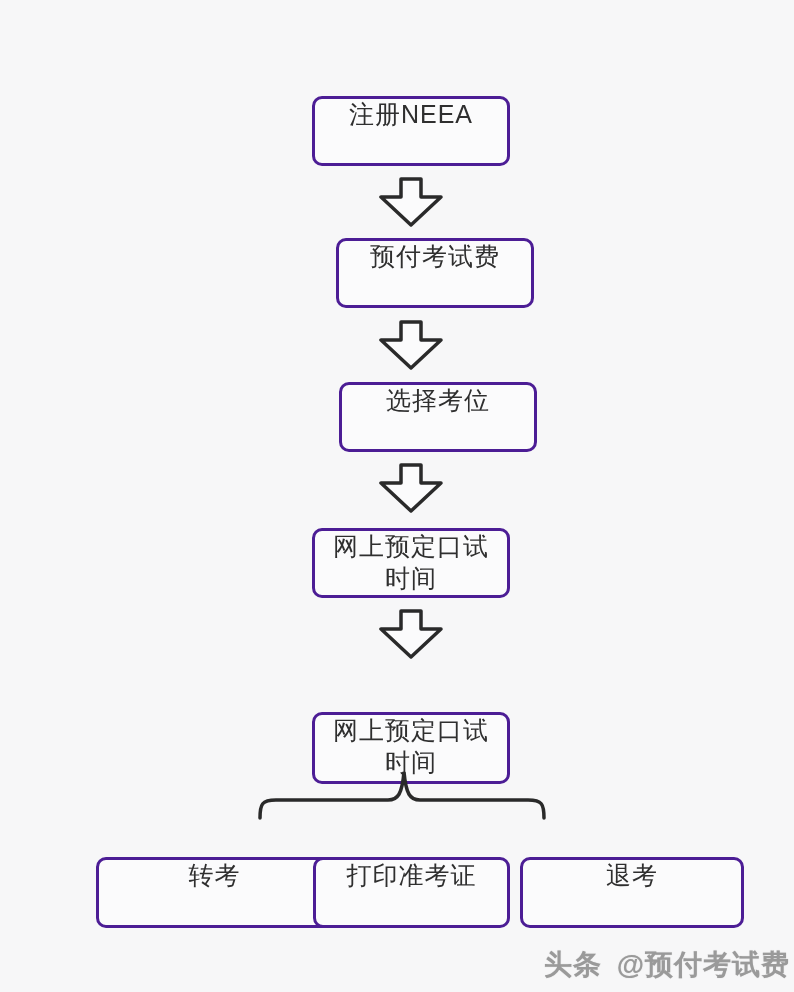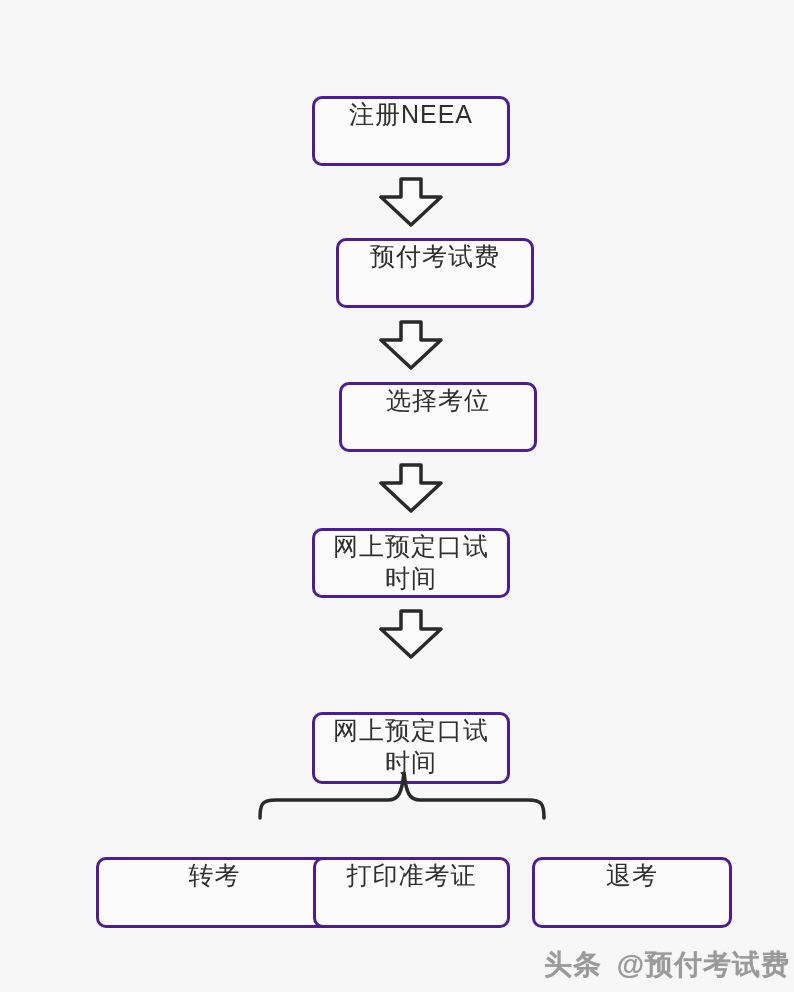--- a/index.html
+++ b/index.html
@@ -138,21 +138,21 @@
   </div>
 
   <div class="flow-box branch" style="left:96px; width:237px;">
     <span class="label-wrap">转考</span>
   </div>
 
   <div class="flow-box branch" style="left:313px; width:197px;">
     <span class="label-wrap">打印准考证</span>
   </div>
 
-  <div class="flow-box branch" style="left:532px; width:200px;">
+  <div class="flow-box branch" style="left:520px; width:224px;">
     <span class="label-wrap">退考</span>
   </div>
 
   <div class="watermark">
     <span class="wm-part">头条</span>
     <span class="wm-part wm-handle">@预付考试费</span>
   </div>
 
 </div>
 

